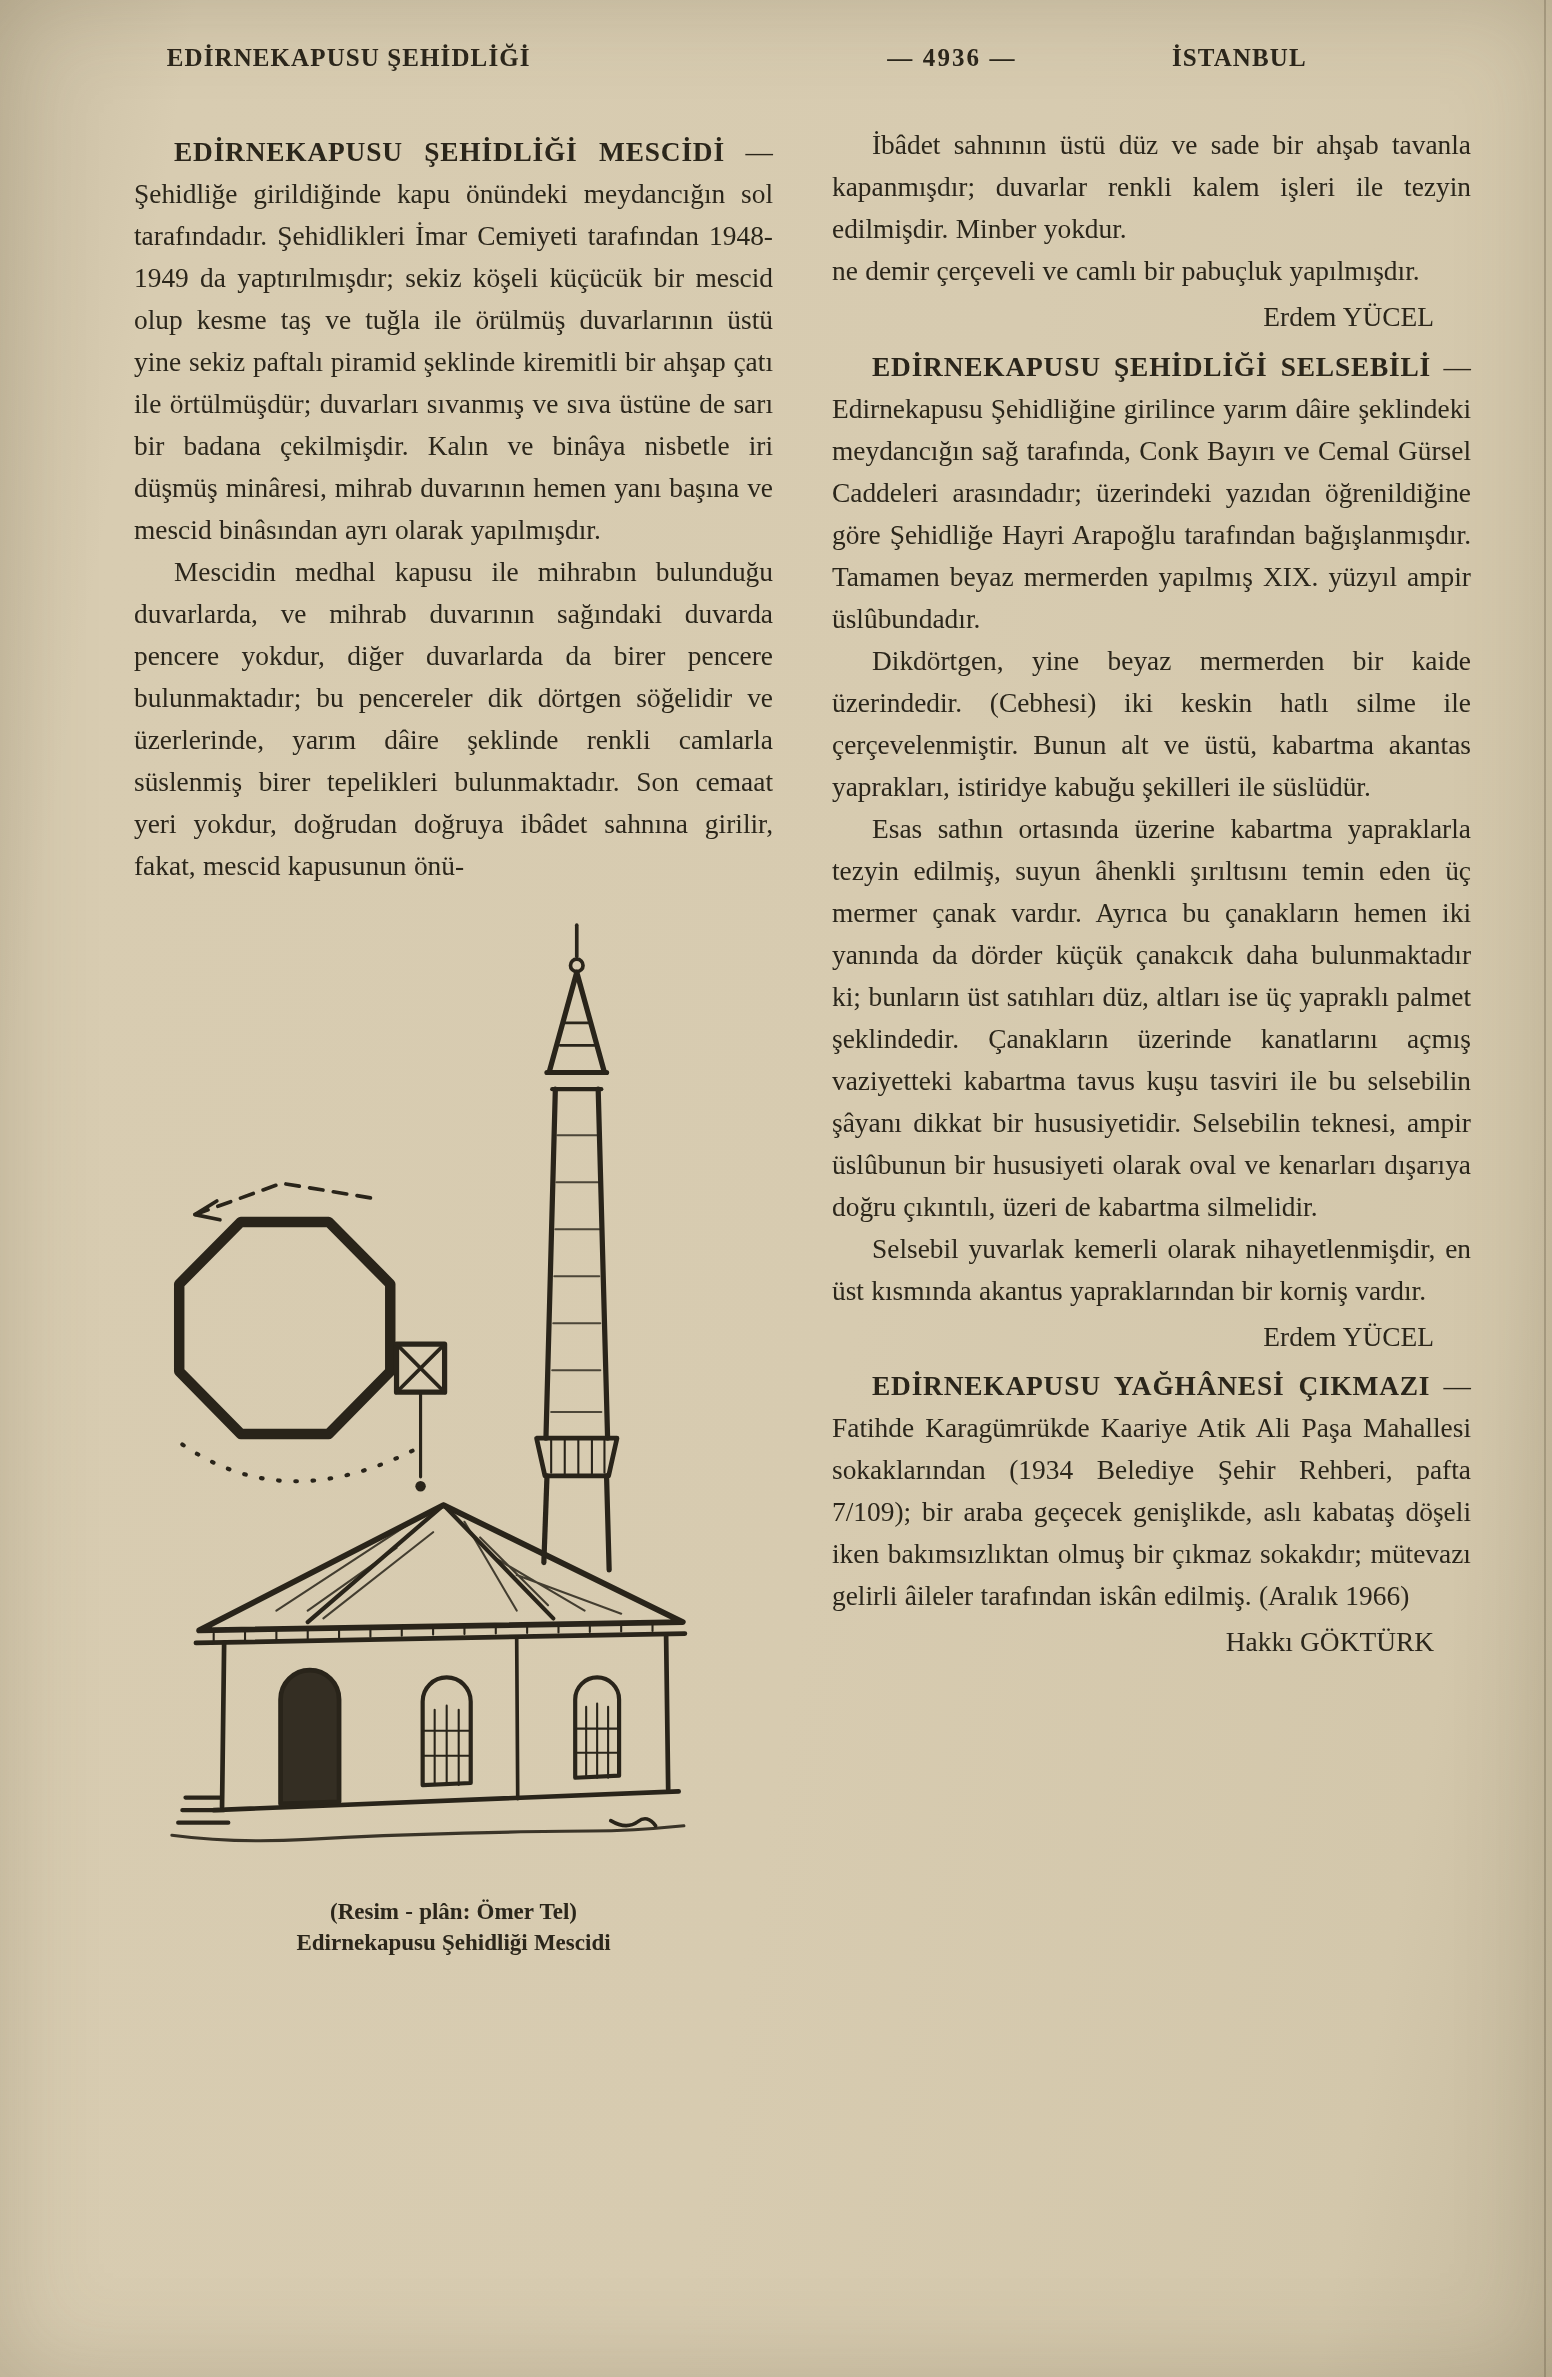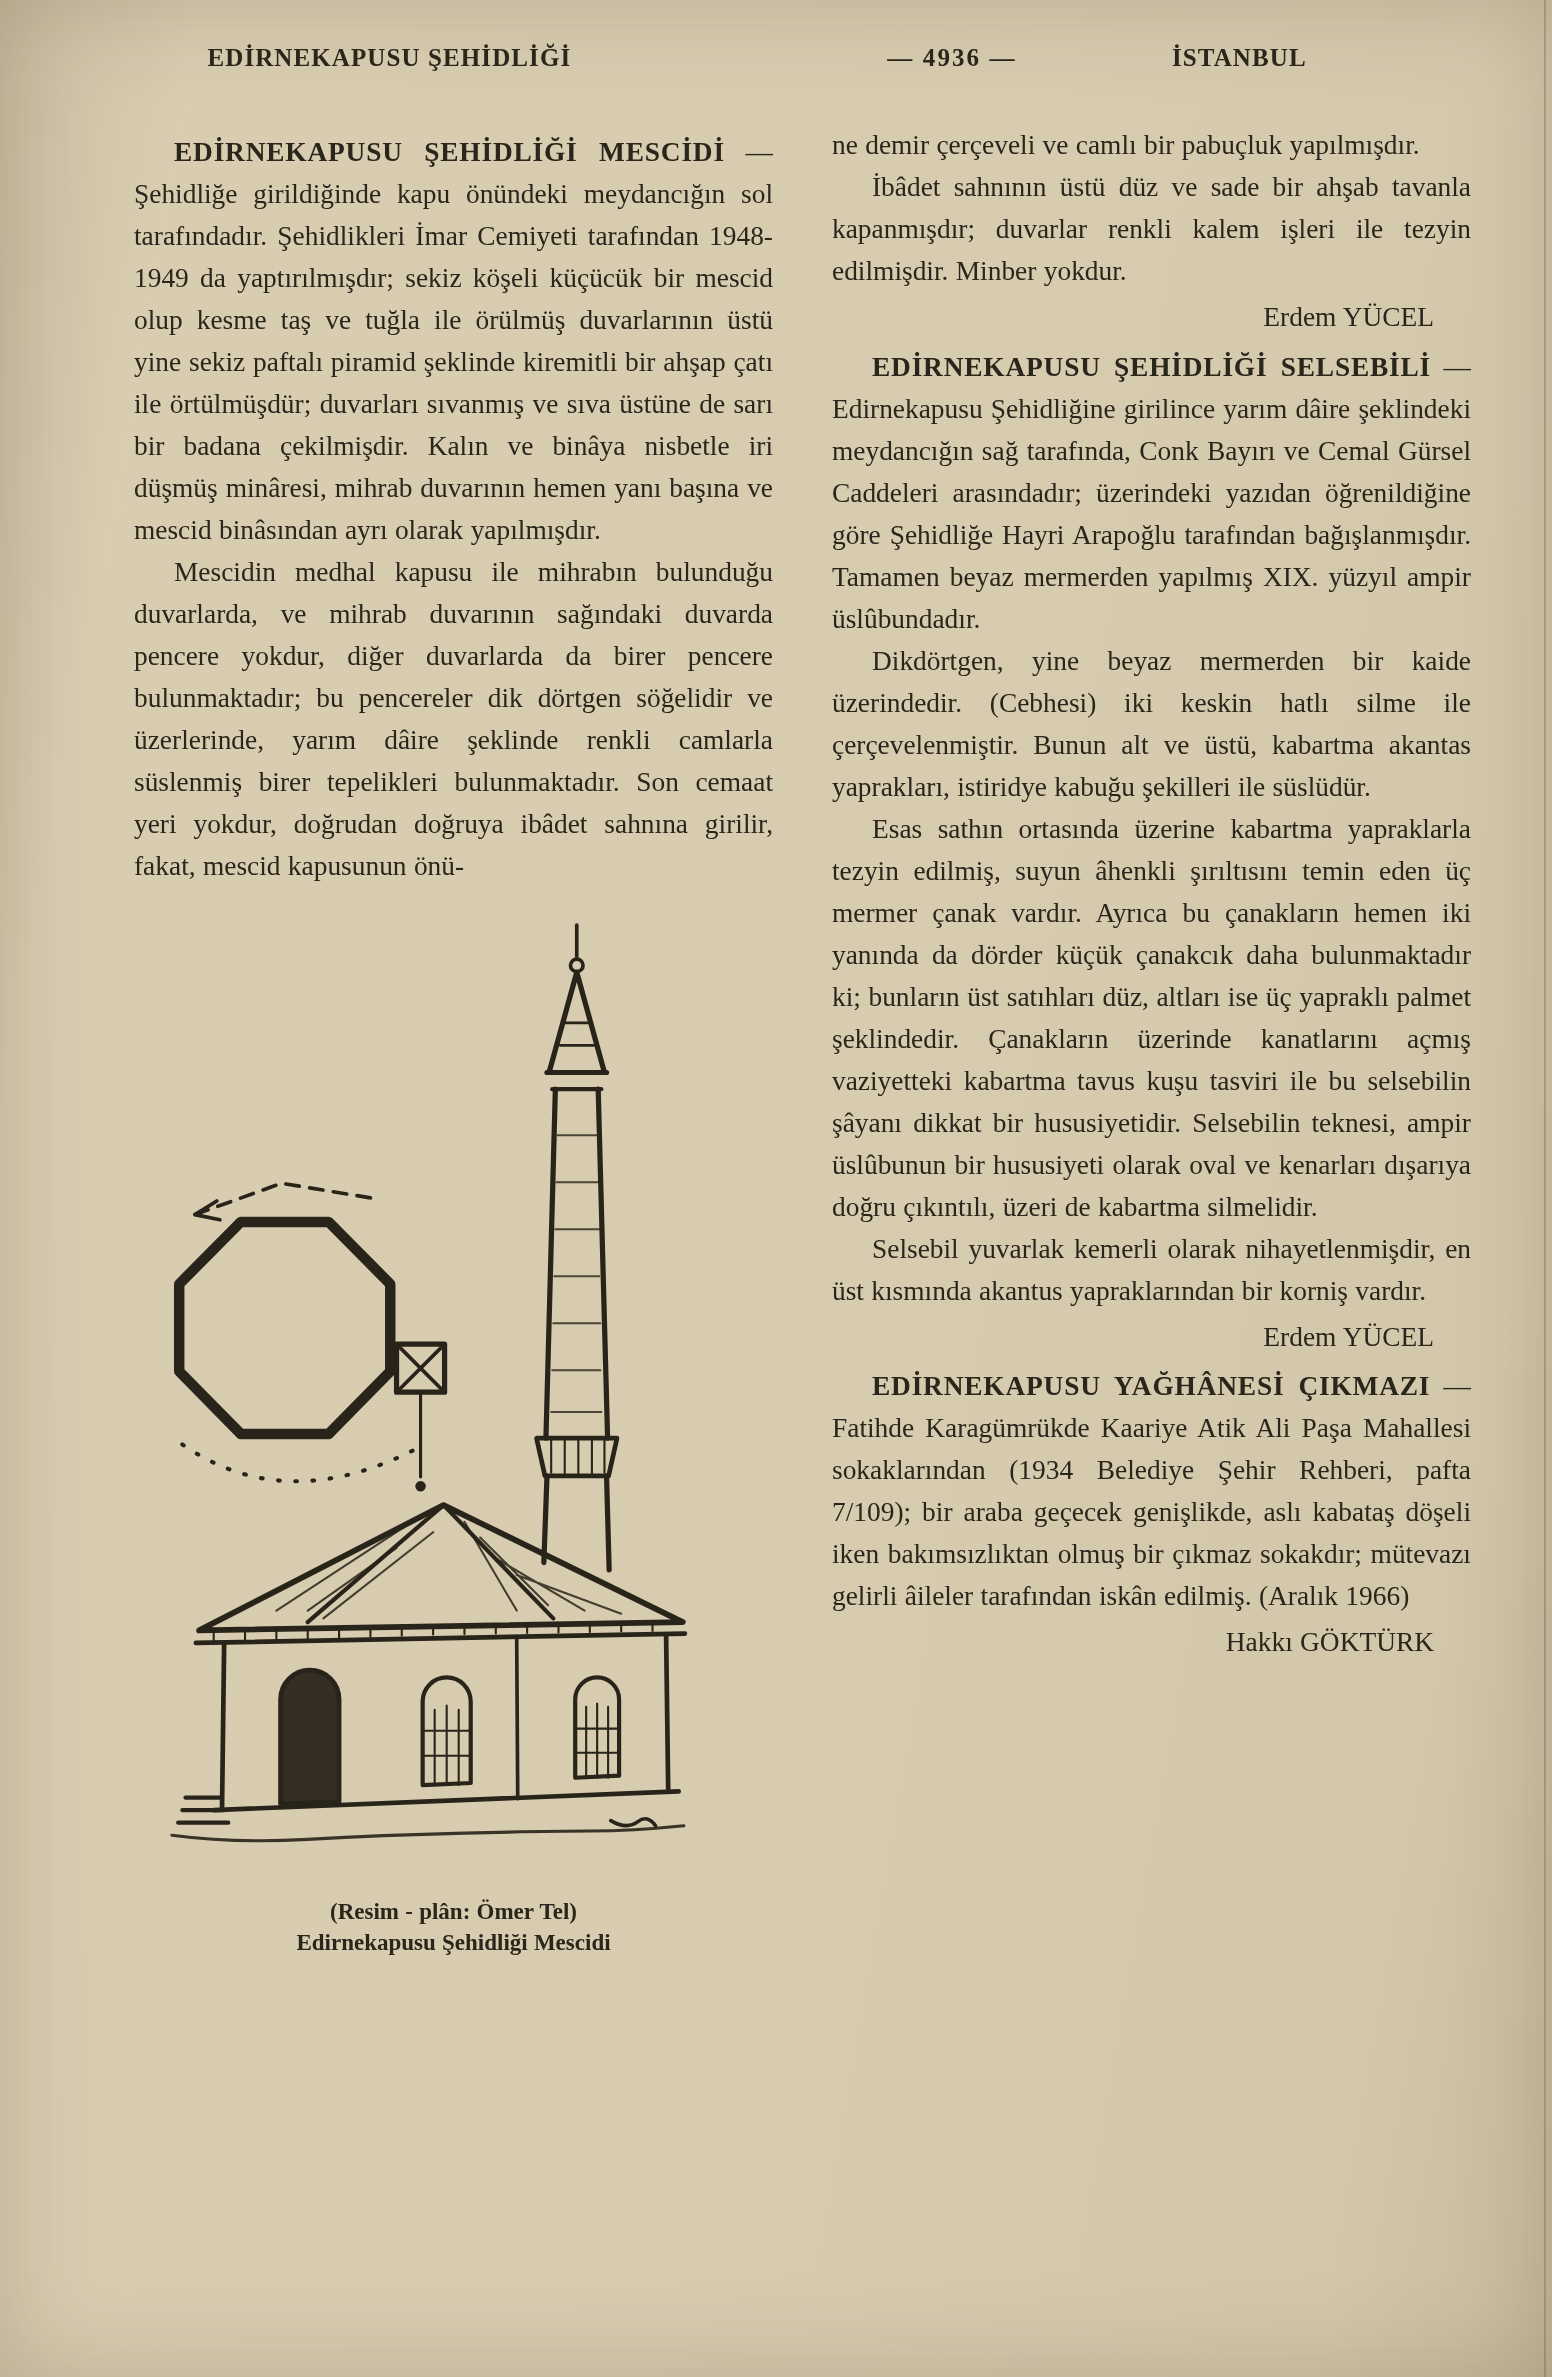--- a/index.html
+++ b/index.html
@@ -22,21 +22,21 @@
     position: absolute; top: 0; right: 7.4px; width: 1.6px; height: 100%;
     background: rgba(70,60,40,0.25);
   }
 
   
   .running-head {
     position: absolute; top: 44px; left: 126px; right: 91px;
     display: flex; align-items: baseline;
     font-size: 25px; font-weight: bold; letter-spacing: 1.1px;
   }
-  .rh-left  { flex: 1; text-align: right; }
+  .rh-left  { flex: 1; text-align: center; }
   .rh-center{ flex: 1; text-align: right; letter-spacing: 2.1px; }
   .rh-right { flex: 1; text-align: center; }
 
   
   .columns {
     position: absolute; top: 124px; left: 134px; width: 1337px;
     display: flex; gap: 59px;
   }
   .col {
     width: 639px; flex: 0 0 639px;
@@ -130,22 +130,22 @@
           </g>
         </svg>
         <figcaption>
           <div class="cap-line">(Resim - plân: Ömer Tel)</div>
           <div class="cap-line">Edirnekapusu Şehidliği Mescidi</div>
         </figcaption>
       </figure>
     </section>
 
     <section class="col">
+      <p class="para indent">İbâdet sahnının üstü düz ve sade bir ahşab tavanla kapanmışdır; duvarlar renkli kalem işleri ile tezyin edilmişdir. Minber yokdur.</p>
       <p class="para">ne demir çerçeveli ve camlı bir pabuçluk yapılmışdır.</p>
-      <p class="para indent">İbâdet sahnının üstü düz ve sade bir ahşab tavanla kapanmışdır; duvarlar renkli kalem işleri ile tezyin edilmişdir. Minber yokdur.</p>
       <div class="signature">Erdem YÜCEL</div>
 
       <p class="para lead-para"><span class="entry-title">EDİRNEKAPUSU ŞEHİDLİĞİ SELSEBİLİ</span> <span>— Edirnekapusu Şehidliğine girilince yarım dâire şeklindeki meydancığın sağ tarafında, Conk Bayırı ve Cemal Gürsel Caddeleri arasındadır; üzerindeki yazıdan öğrenildiğine göre Şehidliğe Hayri Arapoğlu tarafından bağışlanmışdır. Tamamen beyaz mermerden yapılmış XIX. yüzyıl ampir üslûbundadır.</span></p>
       <p class="para indent">Dikdörtgen, yine beyaz mermerden bir kaide üzerindedir. (Cebhesi) iki keskin hatlı silme ile çerçevelenmiştir. Bunun alt ve üstü, kabartma akantas yaprakları, istiridye kabuğu şekilleri ile süslüdür.</p>
       <p class="para indent">Esas sathın ortasında üzerine kabartma yapraklarla tezyin edilmiş, suyun âhenkli şırıltısını temin eden üç mermer çanak vardır. Ayrıca bu çanakların hemen iki yanında da dörder küçük çanakcık daha bulunmaktadır ki; bunların üst satıhları düz, altları ise üç yapraklı palmet şeklindedir. Çanakların üzerinde kanatlarını açmış vaziyetteki kabartma tavus kuşu tasviri ile bu selsebilin şâyanı dikkat bir hususiyetidir. Selsebilin teknesi, ampir üslûbunun bir hususiyeti olarak oval ve kenarları dışarıya doğru çıkıntılı, üzeri de kabartma silmelidir.</p>
       <p class="para indent">Selsebil yuvarlak kemerli olarak nihayetlenmişdir, en üst kısmında akantus yapraklarından bir korniş vardır.</p>
       <div class="signature">Erdem YÜCEL</div>
 
       <p class="para lead-para"><span class="entry-title">EDİRNEKAPUSU YAĞHÂNESİ ÇIKMAZI</span> <span>— Fatihde Karagümrükde Kaariye Atik Ali Paşa Mahallesi sokaklarından (1934 Belediye Şehir Rehberi, pafta 7/109); bir araba geçecek genişlikde, aslı kabataş döşeli iken bakımsızlıktan olmuş bir çıkmaz sokakdır; mütevazı gelirli âileler tarafından iskân edilmiş. (Aralık 1966)</span></p>
       <div class="signature">Hakkı GÖKTÜRK</div>

